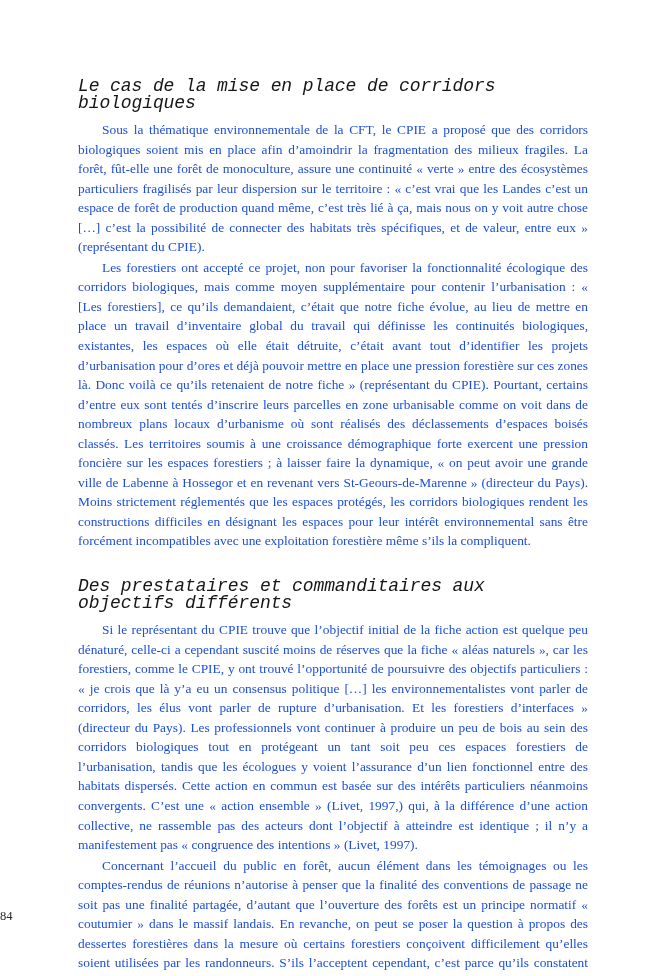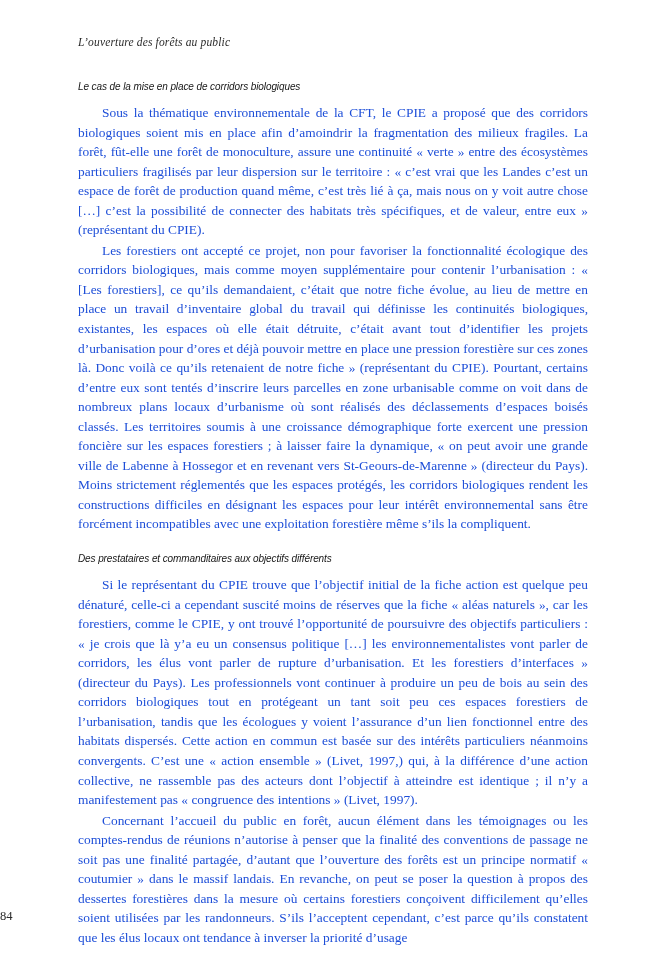--- a/index.html
+++ b/index.html
@@ -42,32 +42,32 @@
 
   
   .content {
     position: absolute;
     top: 78px;
     left: 78px;
     width: 510px;
   }
 
   .section-heading {
-    font-family: Liberation Sans, sans-serif;
+    font-family: Liberation Mono, monospace;
     font-style: italic;
-    font-size: 10px;
+    font-size: 18px;
     line-height: 17px;
     color: #161616;
     margin: 0 0 8px 0;
     font-weight: 400;
     letter-spacing: -0.1px;
   }
 
   .section-heading.second {
-    margin-top: 16px;
+    margin-top: 27px;
   }
 
   p.body-par {
     margin: 0;
     font-size: 13.4px;
     line-height: 19.55px;
     text-align: justify;
     text-justify: inter-word;
     text-indent: 24px;
     color: #1d4ed8;
@@ -89,21 +89,20 @@
     font-size: 12.6px;
     line-height: 16px;
     color: #2a2a2a;
   }
 </style>
 </head>
 <body>
 
 <div class="page">
 
-  <div class="running-header">L’ouverture des forêts au public</div>
 
   <div class="content">
 
     <h2 class="section-heading">Le cas de la mise en place de corridors biologiques</h2>
 
     <p class="body-par">Sous la thématique environnementale de la CFT, le CPIE a proposé que des corridors biologiques soient mis en place afin d’amoindrir la fragmentation des milieux fragiles. La forêt, fût-elle une forêt de monoculture, assure une continuité « verte » entre des écosystèmes particuliers fragilisés par leur dispersion sur le territoire : « c’est vrai que les Landes c’est un espace de forêt de production quand même, c’est très lié à ça, mais nous on y voit autre chose […] c’est la possibilité de connecter des habitats très spécifiques, et de valeur, entre eux » (représentant du CPIE).</p>
 
     <p class="body-par">Les forestiers ont accepté ce projet, non pour favoriser la fonctionnalité écologique des corridors biologiques, mais comme moyen supplémentaire pour contenir l’urbanisation : « [Les forestiers], ce qu’ils demandaient, c’était que notre fiche évolue, au lieu de mettre en place un travail d’inventaire global du travail qui définisse les continuités biologiques, existantes, les espaces où elle était détruite, c’était avant tout d’identifier les projets d’urbanisation pour d’ores et déjà pouvoir mettre en place une pression forestière sur ces zones là. Donc voilà ce qu’ils retenaient de notre fiche » (représentant du CPIE). Pourtant, certains d’entre eux sont tentés d’inscrire leurs parcelles en zone urbanisable comme on voit dans de nombreux plans locaux d’urbanisme où sont réalisés des déclassements d’espaces boisés classés. Les territoires soumis à une croissance démographique forte exercent une pression foncière sur les espaces forestiers ; à laisser faire la dynamique, « on peut avoir une grande ville de Labenne à Hossegor et en revenant vers St-Geours-de-Marenne » (directeur du Pays). Moins strictement réglementés que les espaces protégés, les corridors biologiques rendent les constructions difficiles en désignant les espaces pour leur intérêt environnemental sans être forcément incompatibles avec une exploitation forestière même s’ils la compliquent.</p>
 
     <h2 class="section-heading second">Des prestataires et commanditaires aux objectifs différents</h2>

